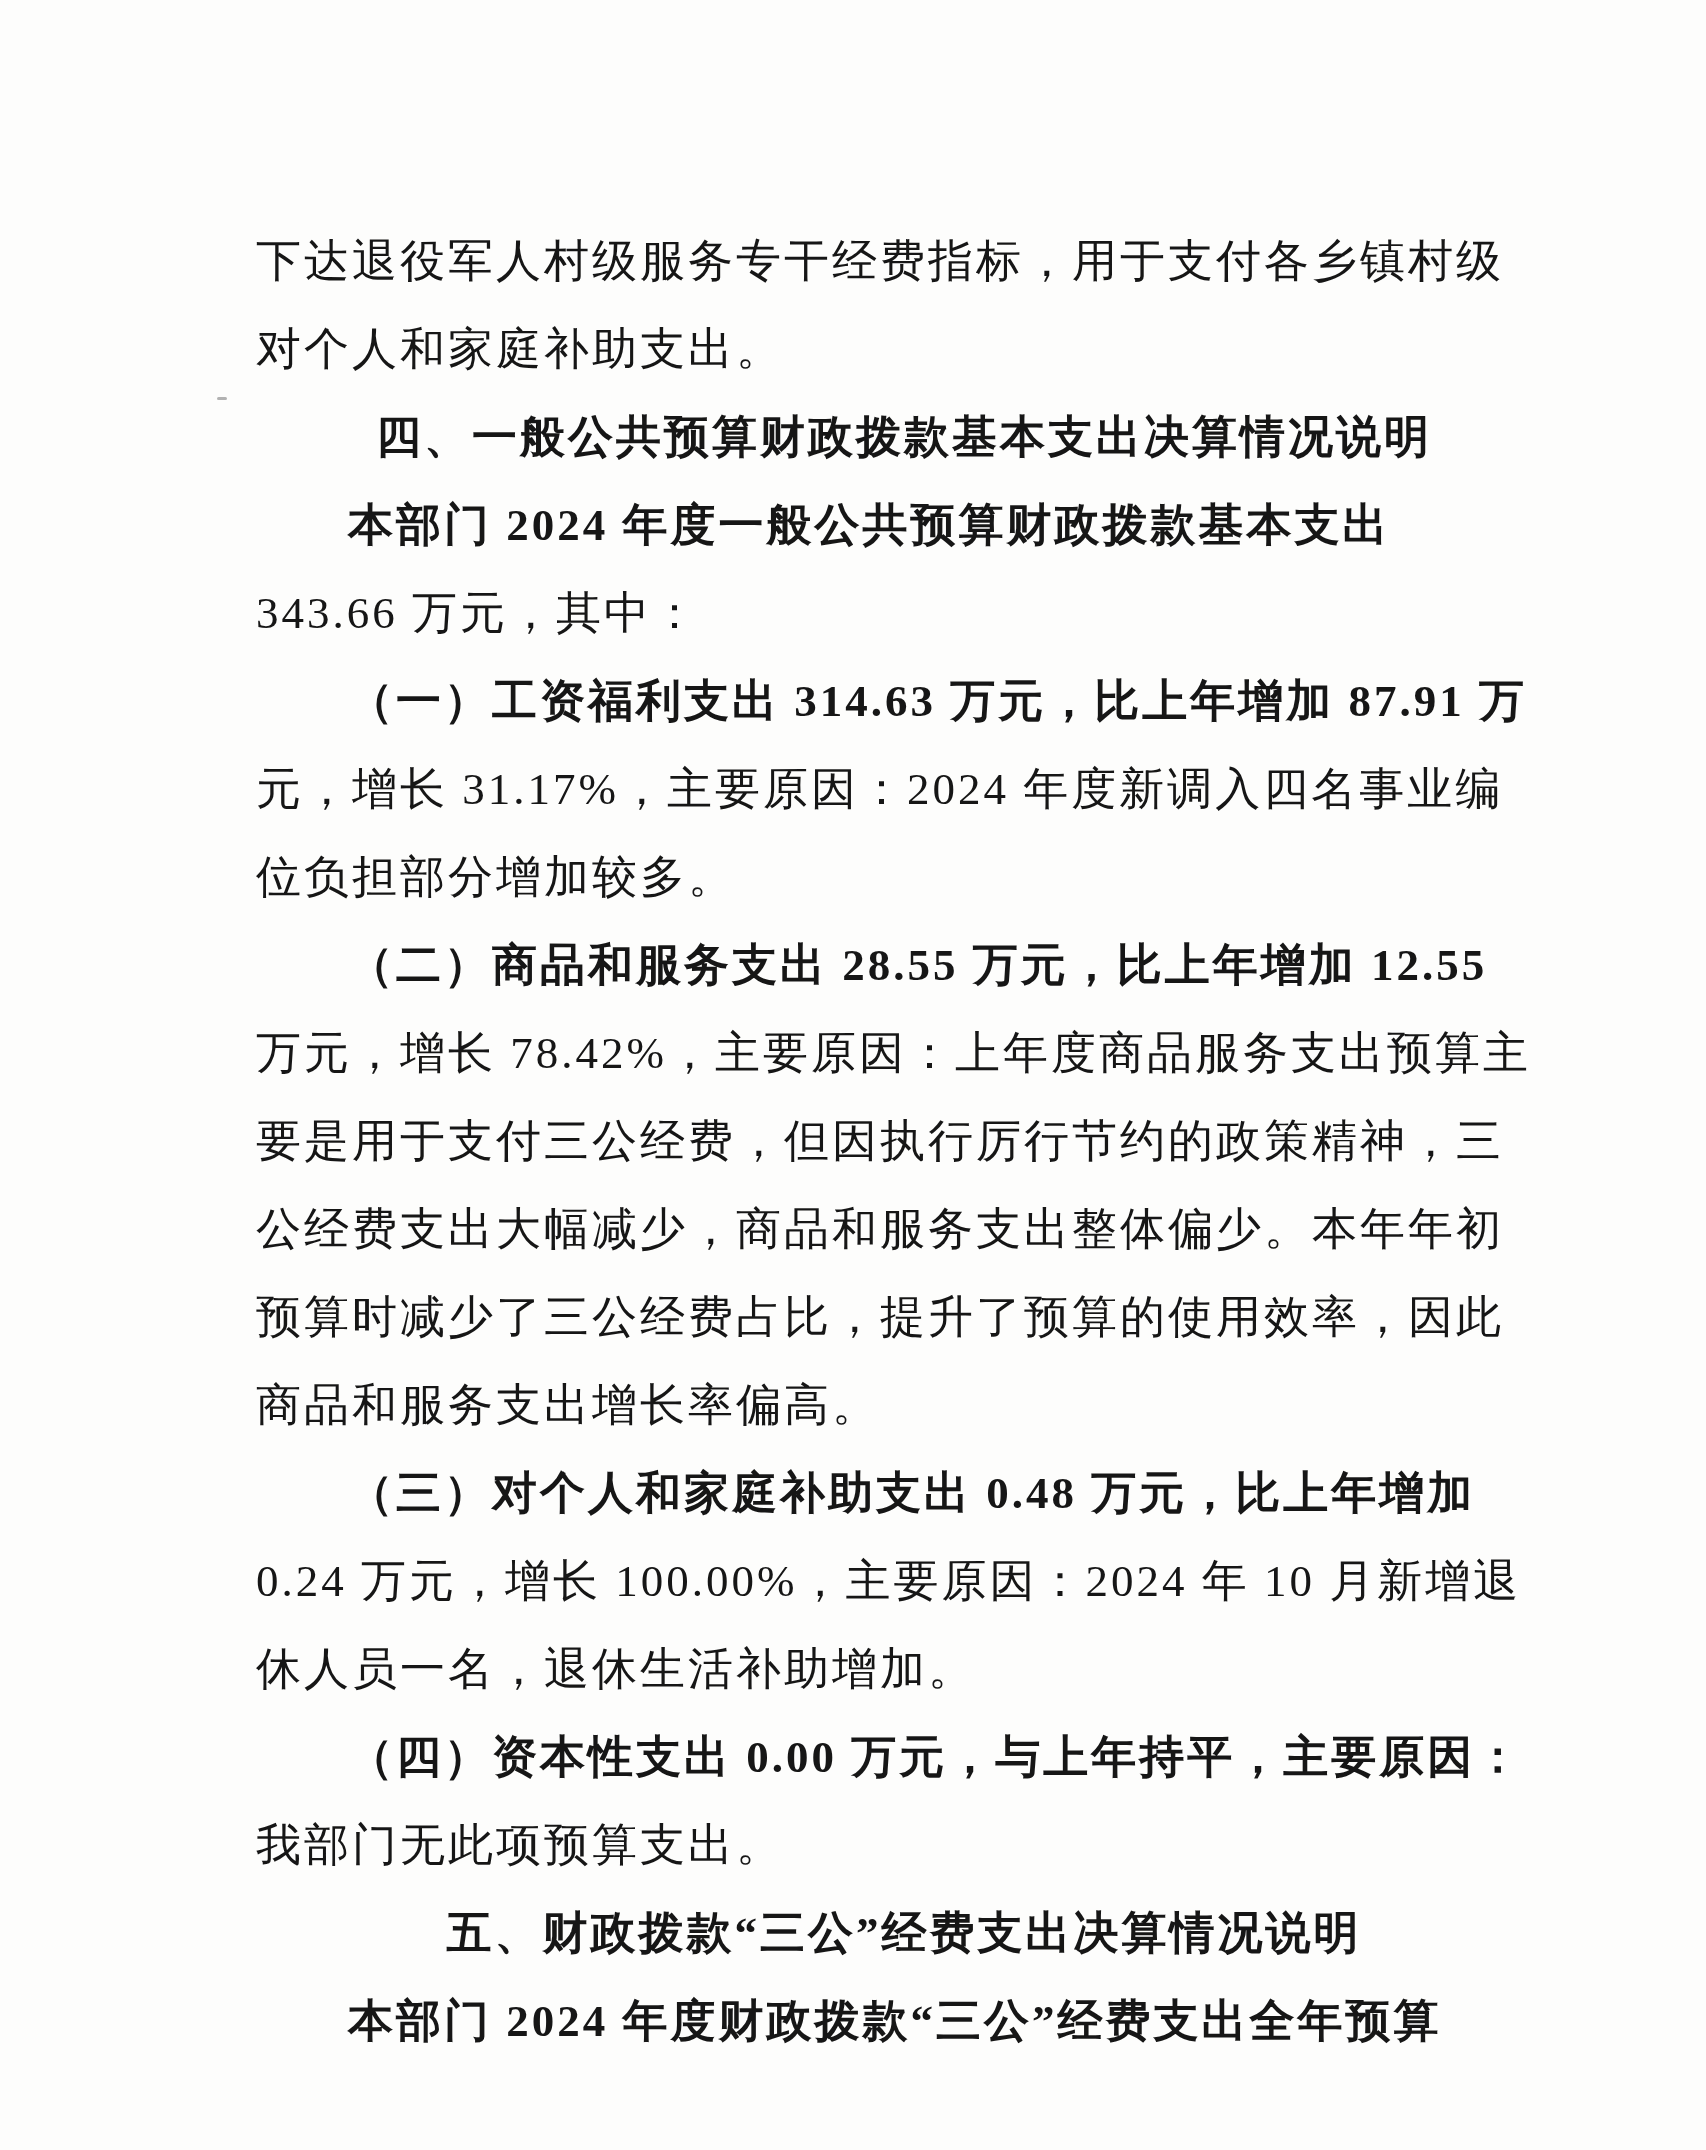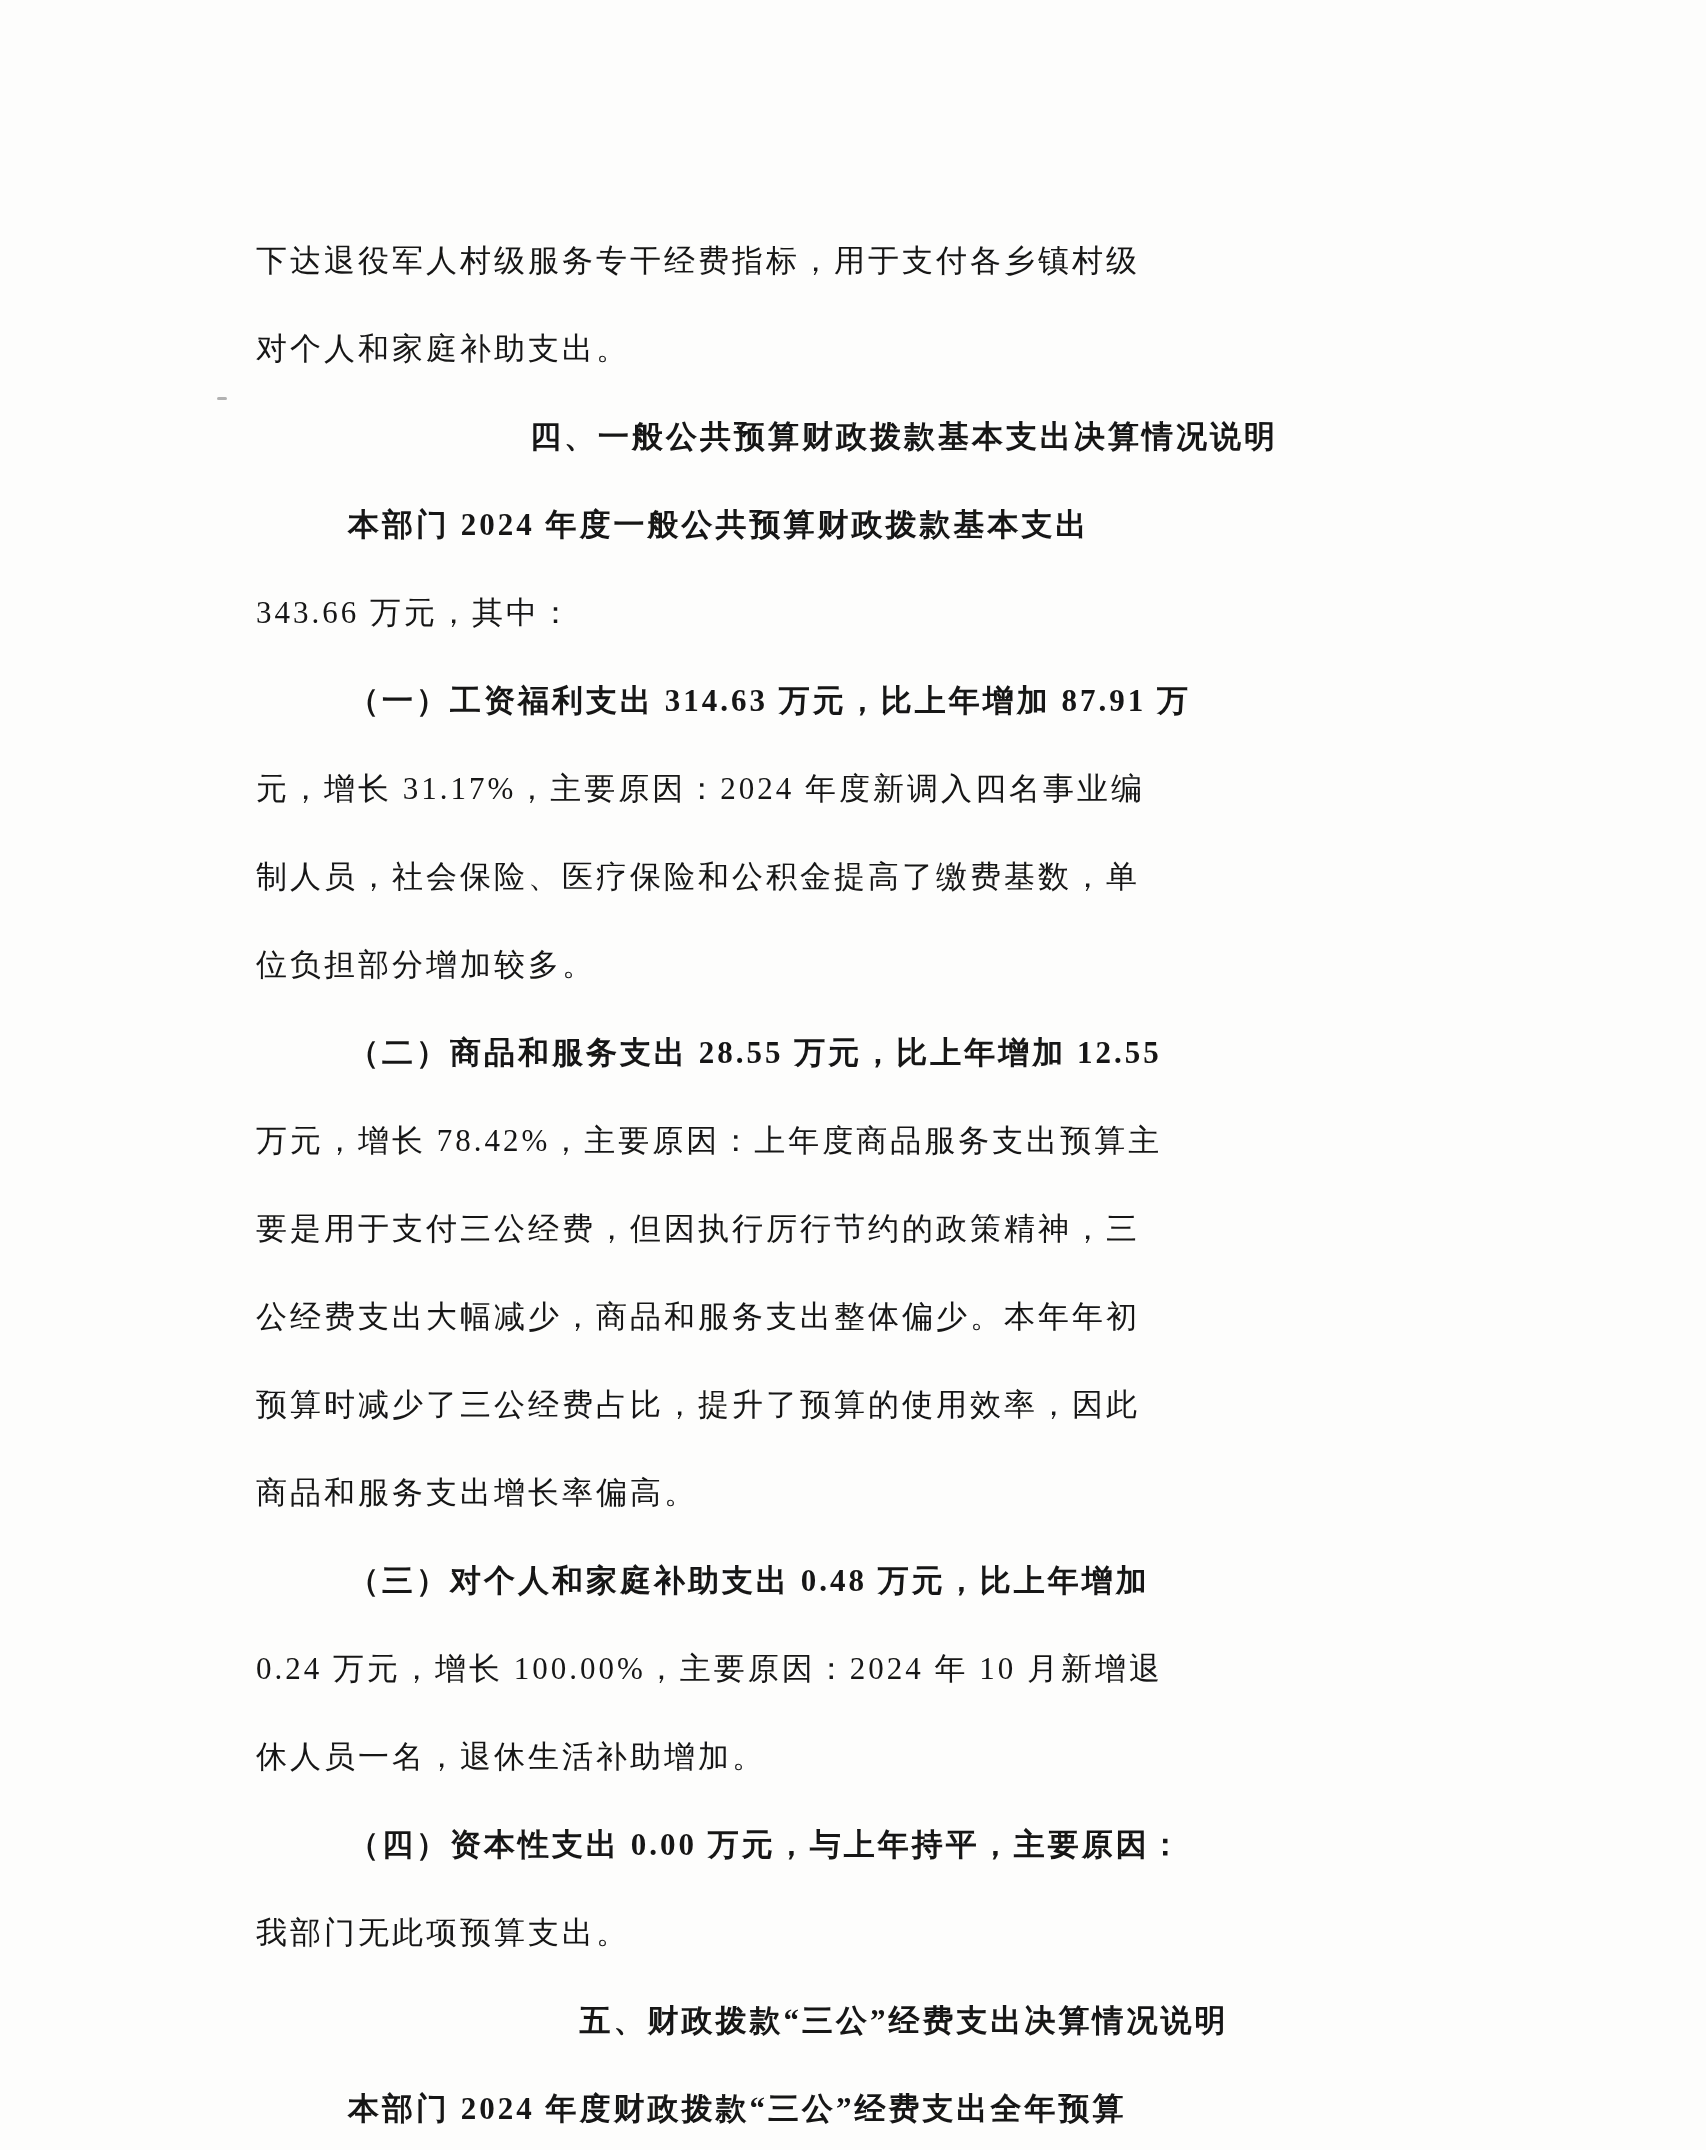--- a/index.html
+++ b/index.html
@@ -16,21 +16,21 @@
   .page { position: absolute; inset: 0; }
   .content {
     position: absolute;
     left: 256px;
     top: 217px;
     width: 1204px;
   }
   .line {
     height: 88px;
     line-height: 88px;
-    font-size: 31px;
+    font-size: 45px;
     letter-spacing: 3px;
     white-space: nowrap;
   }
   .indent { text-indent: 92px; font-weight: bold; }
   .heading { font-weight: bold; text-align: center; }
   .artifact {
     position: absolute;
     left: 217px;
     top: 397px;
     width: 10.3px;
@@ -49,21 +49,20 @@
   <span class="artifact"></span>
 
   <main class="content">
     <div class="line">下达退役军人村级服务专干经费指标，用于支付各乡镇村级</div>
     <div class="line">对个人和家庭补助支出。</div>
     <div class="line heading indent">四、一般公共预算财政拨款基本支出决算情况说明</div>
     <div class="line indent">本部门 2024 年度一般公共预算财政拨款基本支出</div>
     <div class="line">343.66 万元，其中：</div>
     <div class="line indent">（一）工资福利支出 314.63 万元，比上年增加 87.91 万</div>
     <div class="line">元，增长 31.17%，主要原因：2024 年度新调入四名事业编</div>
-    <div class="line">制人员，社会保险、医疗保险和公积金提高了缴费基数，单</div>
     <div class="line">位负担部分增加较多。</div>
     <div class="line indent">（二）商品和服务支出 28.55 万元，比上年增加 12.55</div>
     <div class="line">万元，增长 78.42%，主要原因：上年度商品服务支出预算主</div>
     <div class="line">要是用于支付三公经费，但因执行厉行节约的政策精神，三</div>
     <div class="line">公经费支出大幅减少，商品和服务支出整体偏少。本年年初</div>
     <div class="line">预算时减少了三公经费占比，提升了预算的使用效率，因此</div>
     <div class="line">商品和服务支出增长率偏高。</div>
     <div class="line indent">（三）对个人和家庭补助支出 0.48 万元，比上年增加</div>
     <div class="line">0.24 万元，增长 100.00%，主要原因：2024 年 10 月新增退</div>
     <div class="line">休人员一名，退休生活补助增加。</div>

